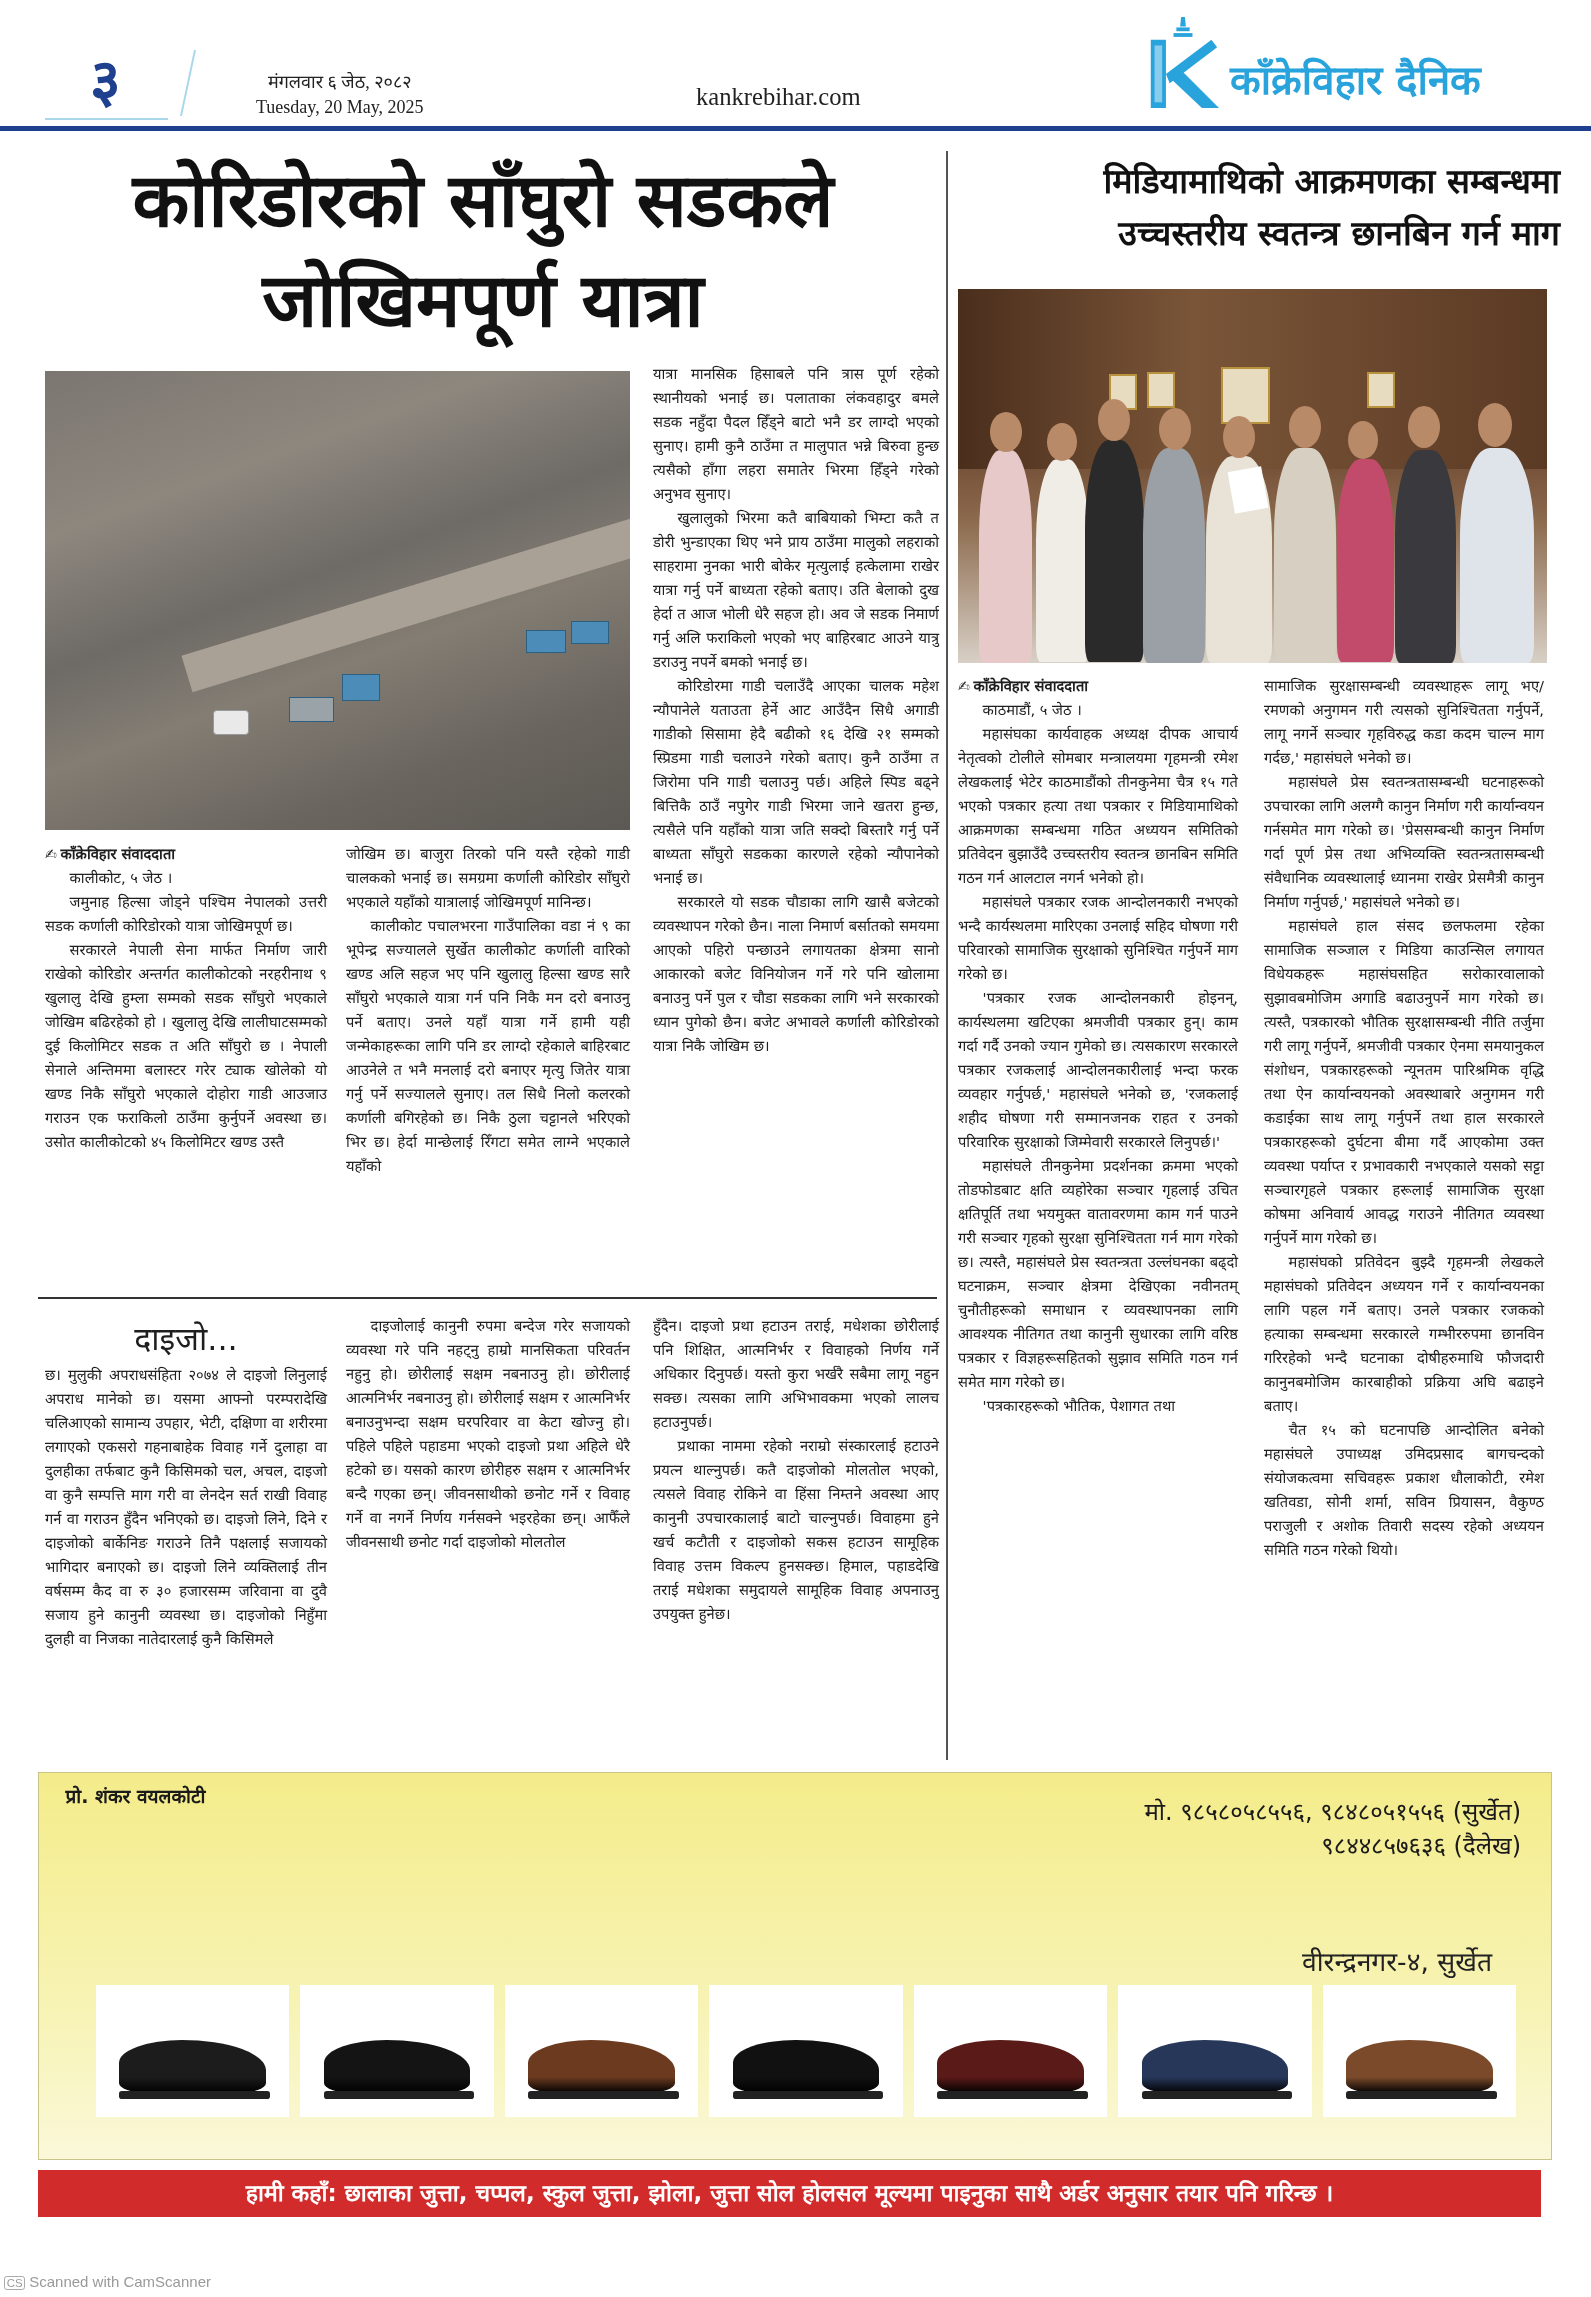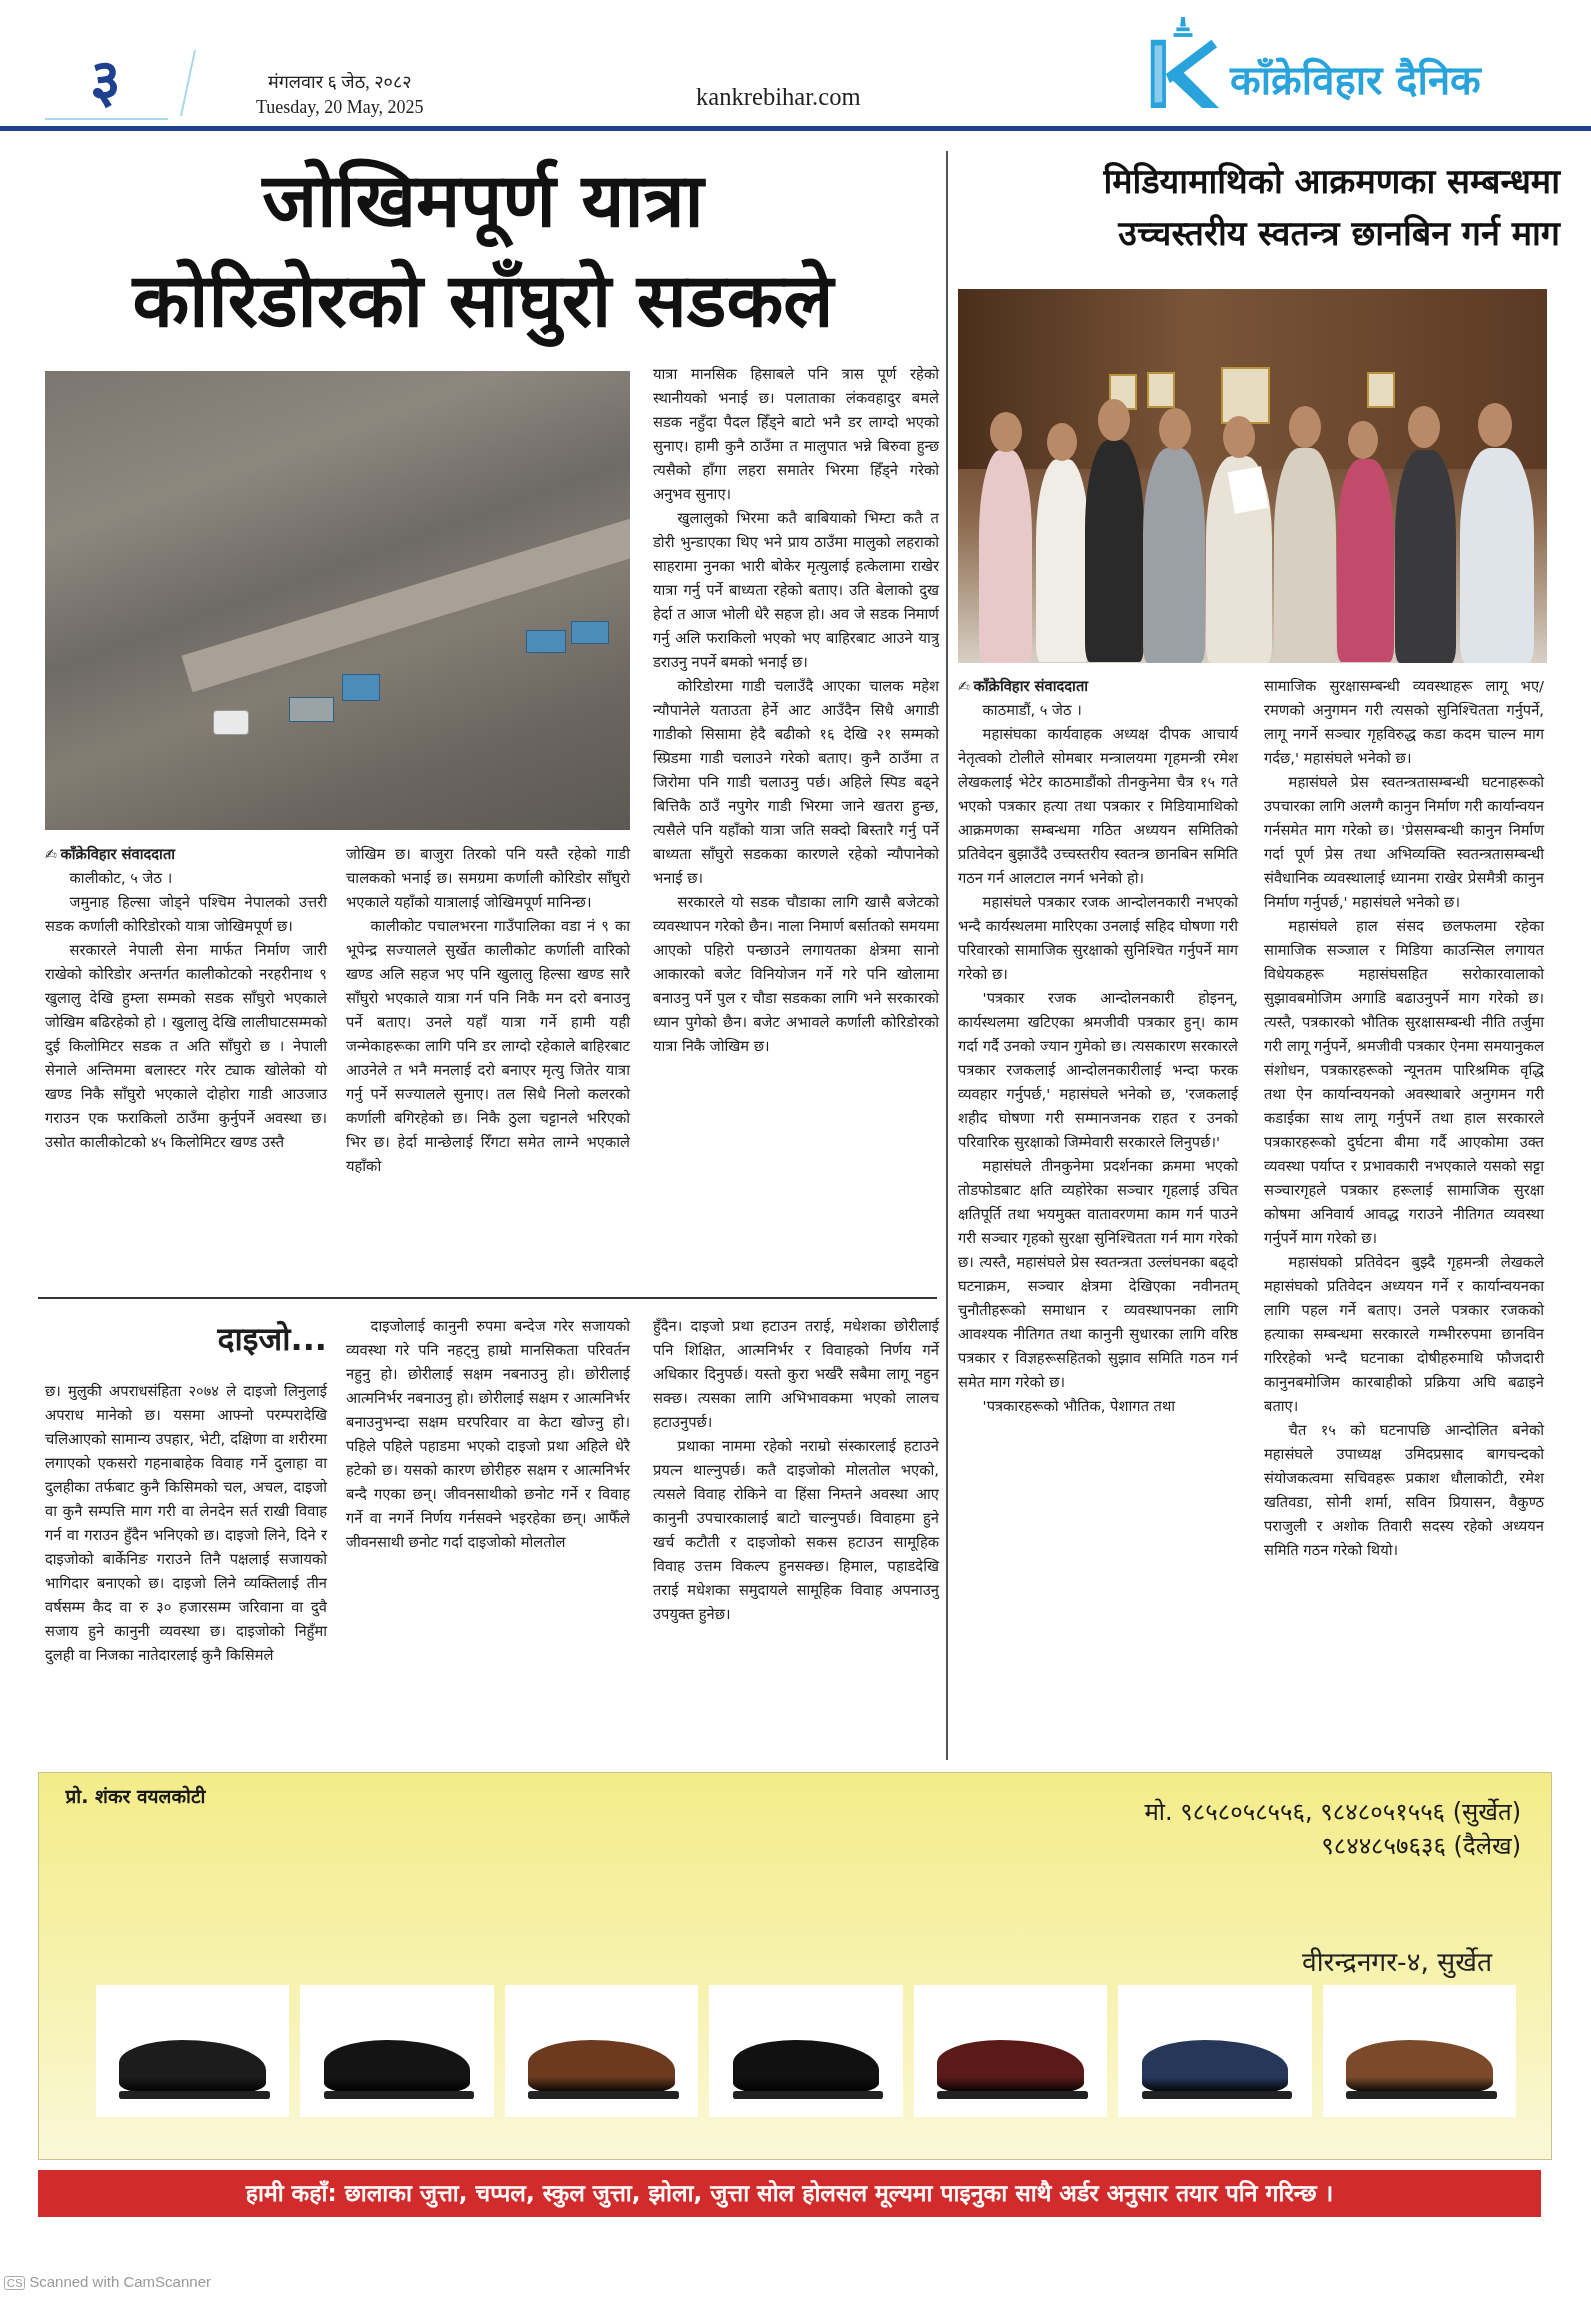--- a/index.html
+++ b/index.html
@@ -82,22 +82,22 @@
       <polygon points="22,60 70,24 76,32 26,70" fill="#29a3dc"></polygon>
       <polygon points="28,66 40,58 78,96 60,96" fill="#29a3dc"></polygon>
       <polygon points="10,30 18,30 18,90 10,90" fill="#ffffff" opacity="0.45"></polygon>
     </svg>
     <div class="logo-text">काँक्रेविहार दैनिक</div>
   </div>
   <div class="top-rule"></div>
 </header>
 
 <h1 class="headline1">
+  <div>कोरिडोरको साँघुरो सडकले</div>
   <div>जोखिमपूर्ण यात्रा</div>
-  <div>कोरिडोरको साँघुरो सडकले</div>
 </h1>
 
 <div class="photo1" title="photo-narrow-mountain-road-with-trucks">
   <div class="road"></div>
   <div class="car" style="left:168px;top:339px;width:36px;height:24.6px;"></div>
   <div class="truck" style="left:244px;top:326px;width:45px;height:24.6px;background:#9aa3a8;"></div>
   <div class="truck" style="left:297px;top:303px;width:38px;height:26.5px;"></div>
   <div class="truck" style="left:481px;top:259px;width:40px;height:23px;"></div>
   <div class="truck" style="left:526px;top:250px;width:38px;height:23px;"></div>
 </div>
@@ -169,21 +169,21 @@
 
 <div class="col" style="left:1264px;top:674px;width:280px;">
   <p class="noindent">सामाजिक सुरक्षासम्बन्धी व्यवस्थाहरू लागू भए/रमणको अनुगमन गरी त्यसको सुनिश्चितता गर्नुपर्ने, लागू नगर्ने सञ्चार गृहविरुद्ध कडा कदम चाल्न माग गर्दछ,' महासंघले भनेको छ।</p>
   <p>महासंघले प्रेस स्वतन्त्रतासम्बन्धी घटनाहरूको उपचारका लागि अलग्गै कानुन निर्माण गरी कार्यान्वयन गर्नसमेत माग गरेको छ। 'प्रेससम्बन्धी कानुन निर्माण गर्दा पूर्ण प्रेस तथा अभिव्यक्ति स्वतन्त्रतासम्बन्धी संवैधानिक व्यवस्थालाई ध्यानमा राखेर प्रेसमैत्री कानुन निर्माण गर्नुपर्छ,' महासंघले भनेको छ।</p>
   <p>महासंघले हाल संसद छलफलमा रहेका सामाजिक सञ्जाल र मिडिया काउन्सिल लगायत विधेयकहरू महासंघसहित सरोकारवालाको सुझावबमोजिम अगाडि बढाउनुपर्ने माग गरेको छ। त्यस्तै, पत्रकारको भौतिक सुरक्षासम्बन्धी नीति तर्जुमा गरी लागू गर्नुपर्ने, श्रमजीवी पत्रकार ऐनमा समयानुकल संशोधन, पत्रकारहरूको न्यूनतम पारिश्रमिक वृद्धि तथा ऐन कार्यान्वयनको अवस्थाबारे अनुगमन गरी कडाईका साथ लागू गर्नुपर्ने तथा हाल सरकारले पत्रकारहरूको दुर्घटना बीमा गर्दै आएकोमा उक्त व्यवस्था पर्याप्त र प्रभावकारी नभएकाले यसको सट्टा सञ्चारगृहले पत्रकार हरूलाई सामाजिक सुरक्षा कोषमा अनिवार्य आवद्ध गराउने नीतिगत व्यवस्था गर्नुपर्ने माग गरेको छ।</p>
   <p>महासंघको प्रतिवेदन बुझ्दै गृहमन्त्री लेखकले महासंघको प्रतिवेदन अध्ययन गर्ने र कार्यान्वयनका लागि पहल गर्ने बताए। उनले पत्रकार रजकको हत्याका सम्बन्धमा सरकारले गम्भीररुपमा छानविन गरिरहेको भन्दै घटनाका दोषीहरुमाथि फौजदारी कानुनबमोजिम कारबाहीको प्रक्रिया अघि बढाइने बताए।</p>
   <p>चैत १५ को घटनापछि आन्दोलित बनेको महासंघले उपाध्यक्ष उमिदप्रसाद बागचन्दको संयोजकत्वमा सचिवहरू प्रकाश धौलाकोटी, रमेश खतिवडा, सोनी शर्मा, सविन प्रियासन, वैकुण्ठ पराजुली र अशोक तिवारी सदस्य रहेको अध्ययन समिति गठन गरेको थियो।</p>
 </div>
 
 <div class="col" style="left:45px;top:1317px;width:282px;">
-  <h3 style="font-family:'DejaVu Sans',sans-serif;font-weight:bold;font-size:32px;line-height:45px;text-align:right;margin-bottom:17px;">दाइजो...</h3>
+  <h3 style="font-family:'DejaVu Sans',sans-serif;font-weight:normal;font-size:32px;line-height:45px;text-align:center;margin-bottom:1px;">दाइजो...</h3>
   <p class="noindent">छ। मुलुकी अपराधसंहिता २०७४ ले दाइजो लिनुलाई अपराध मानेको छ। यसमा आफ्नो परम्परादेखि चलिआएको सामान्य उपहार, भेटी, दक्षिणा वा शरीरमा लगाएको एकसरो गहनाबाहेक विवाह गर्ने दुलाहा वा दुलहीका तर्फबाट कुनै किसिमको चल, अचल, दाइजो वा कुनै सम्पत्ति माग गरी वा लेनदेन सर्त राखी विवाह गर्न वा गराउन हुँदैन भनिएको छ। दाइजो लिने, दिने र दाइजोको बार्केनिङ गराउने तिनै पक्षलाई सजायको भागिदार बनाएको छ। दाइजो लिने व्यक्तिलाई तीन वर्षसम्म कैद वा रु ३० हजारसम्म जरिवाना वा दुवै सजाय हुने कानुनी व्यवस्था छ। दाइजोको निहुँमा दुलही वा निजका नातेदारलाई कुनै किसिमले</p>
 </div>
 
 <div class="col" style="left:346px;top:1314px;width:284px;">
   <p>दाइजोलाई कानुनी रुपमा बन्देज गरेर सजायको व्यवस्था गरे पनि नहट्नु हाम्रो मानसिकता परिवर्तन नहुनु हो। छोरीलाई सक्षम नबनाउनु हो। छोरीलाई आत्मनिर्भर नबनाउनु हो। छोरीलाई सक्षम र आत्मनिर्भर बनाउनुभन्दा सक्षम घरपरिवार वा केटा खोज्नु हो। पहिले पहिले पहाडमा भएको दाइजो प्रथा अहिले धेरै हटेको छ। यसको कारण छोरीहरु सक्षम र आत्मनिर्भर बन्दै गएका छन्। जीवनसाथीको छनोट गर्ने र विवाह गर्ने वा नगर्ने निर्णय गर्नसक्ने भइरहेका छन्। आफैँले जीवनसाथी छनोट गर्दा दाइजोको मोलतोल</p>
 </div>
 
 <div class="col" style="left:653px;top:1314px;width:286px;">
   <p class="noindent">हुँदैन। दाइजो प्रथा हटाउन तराई, मधेशका छोरीलाई पनि शिक्षित, आत्मनिर्भर र विवाहको निर्णय गर्ने अधिकार दिनुपर्छ। यस्तो कुरा भर्खरै सबैमा लागू नहुन सक्छ। त्यसका लागि अभिभावकमा भएको लालच हटाउनुपर्छ।</p>
   <p>प्रथाका नाममा रहेको नराम्रो संस्कारलाई हटाउने प्रयत्न थाल्नुपर्छ। कतै दाइजोको मोलतोल भएको, त्यसले विवाह रोकिने वा हिंसा निम्तने अवस्था आए कानुनी उपचारकालाई बाटो चाल्नुपर्छ। विवाहमा हुने खर्च कटौती र दाइजोको सकस हटाउन सामूहिक विवाह उत्तम विकल्प हुनसक्छ। हिमाल, पहाडदेखि तराई मधेशका समुदायले सामूहिक विवाह अपनाउनु उपयुक्त हुनेछ।</p>

